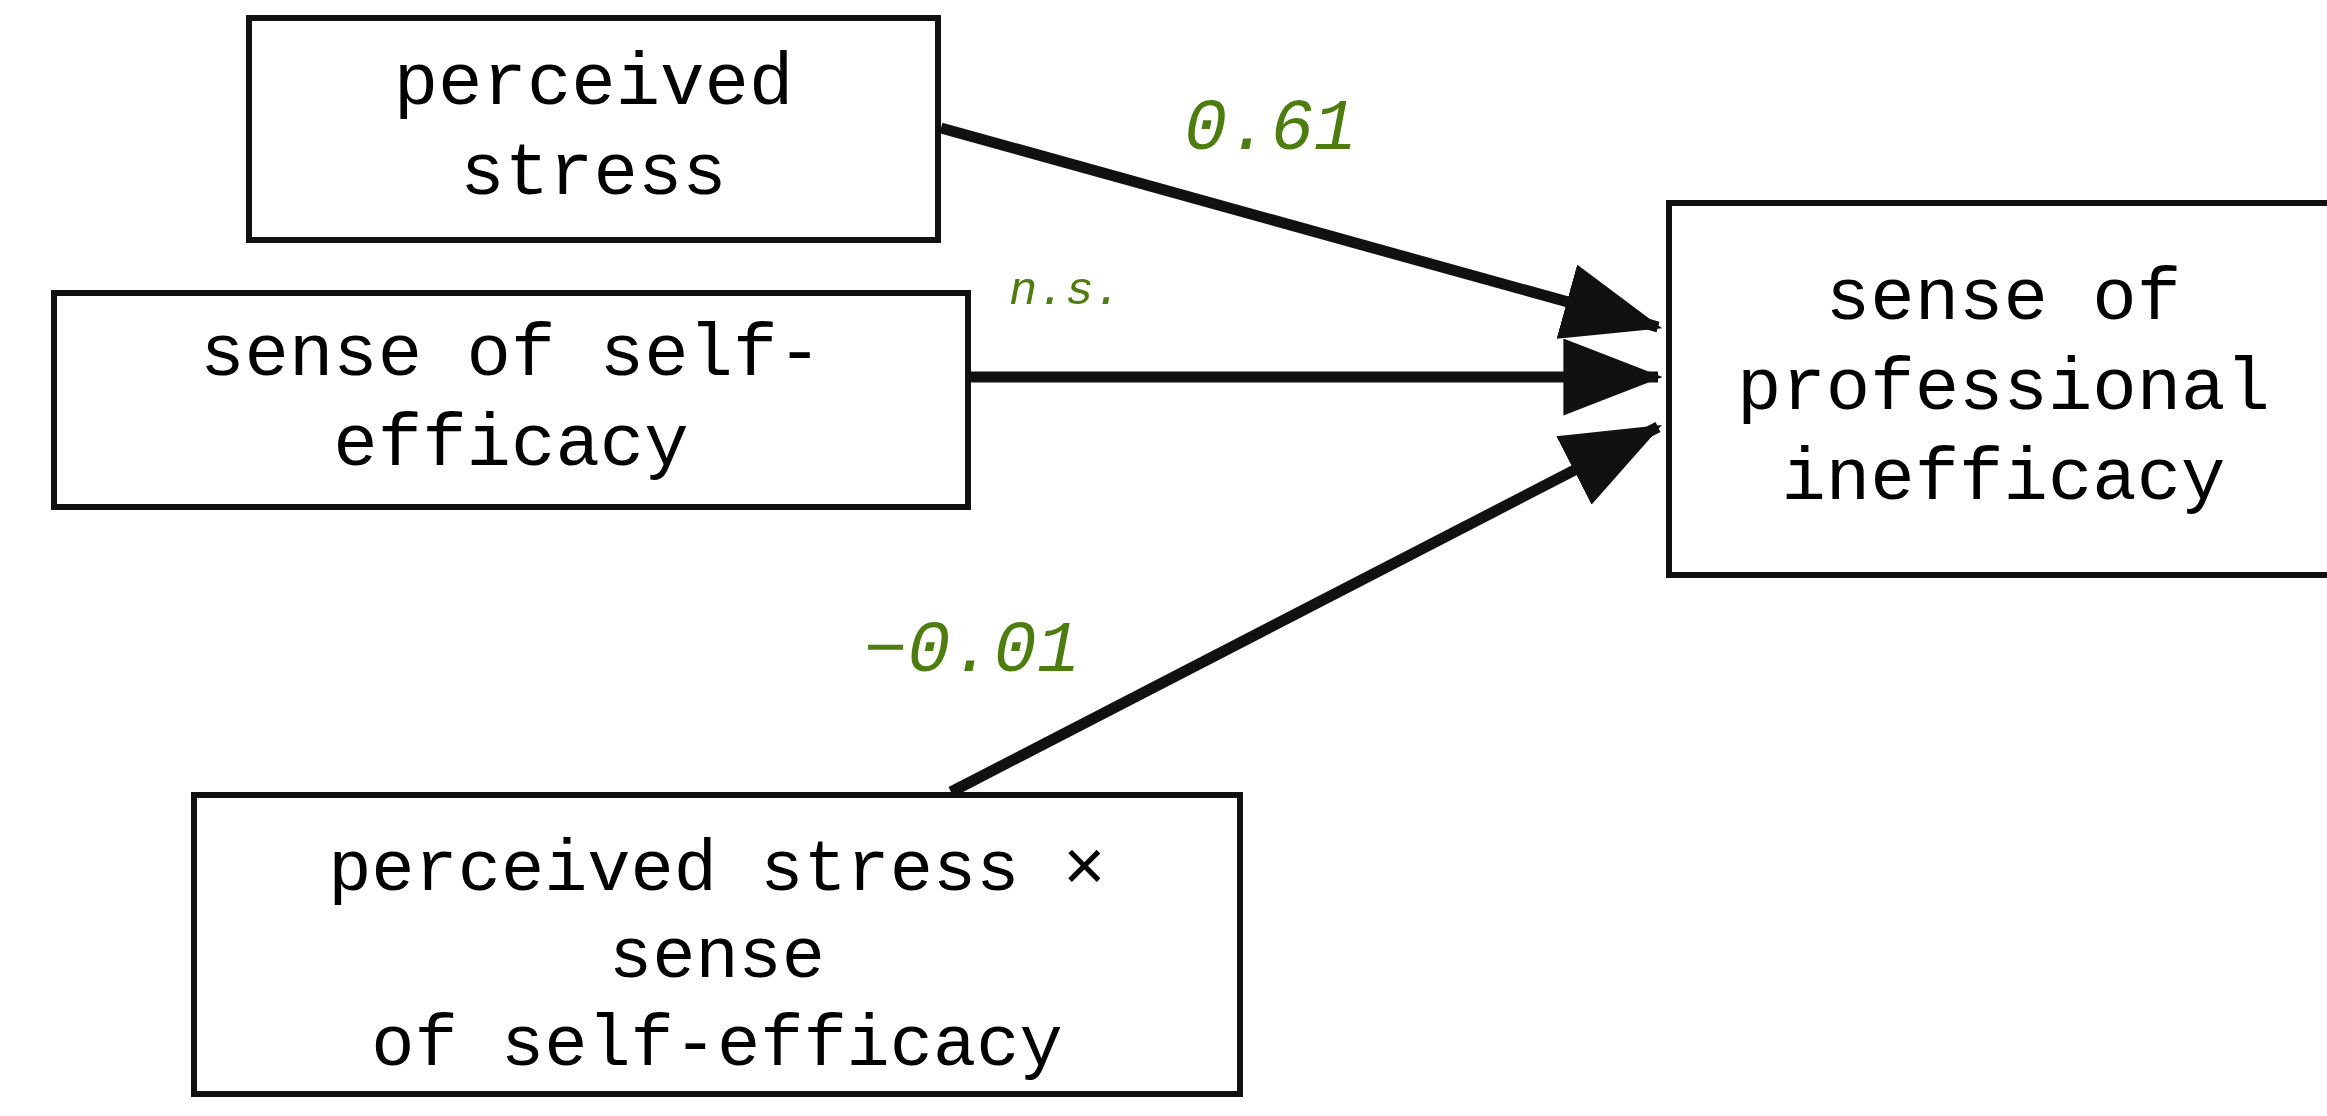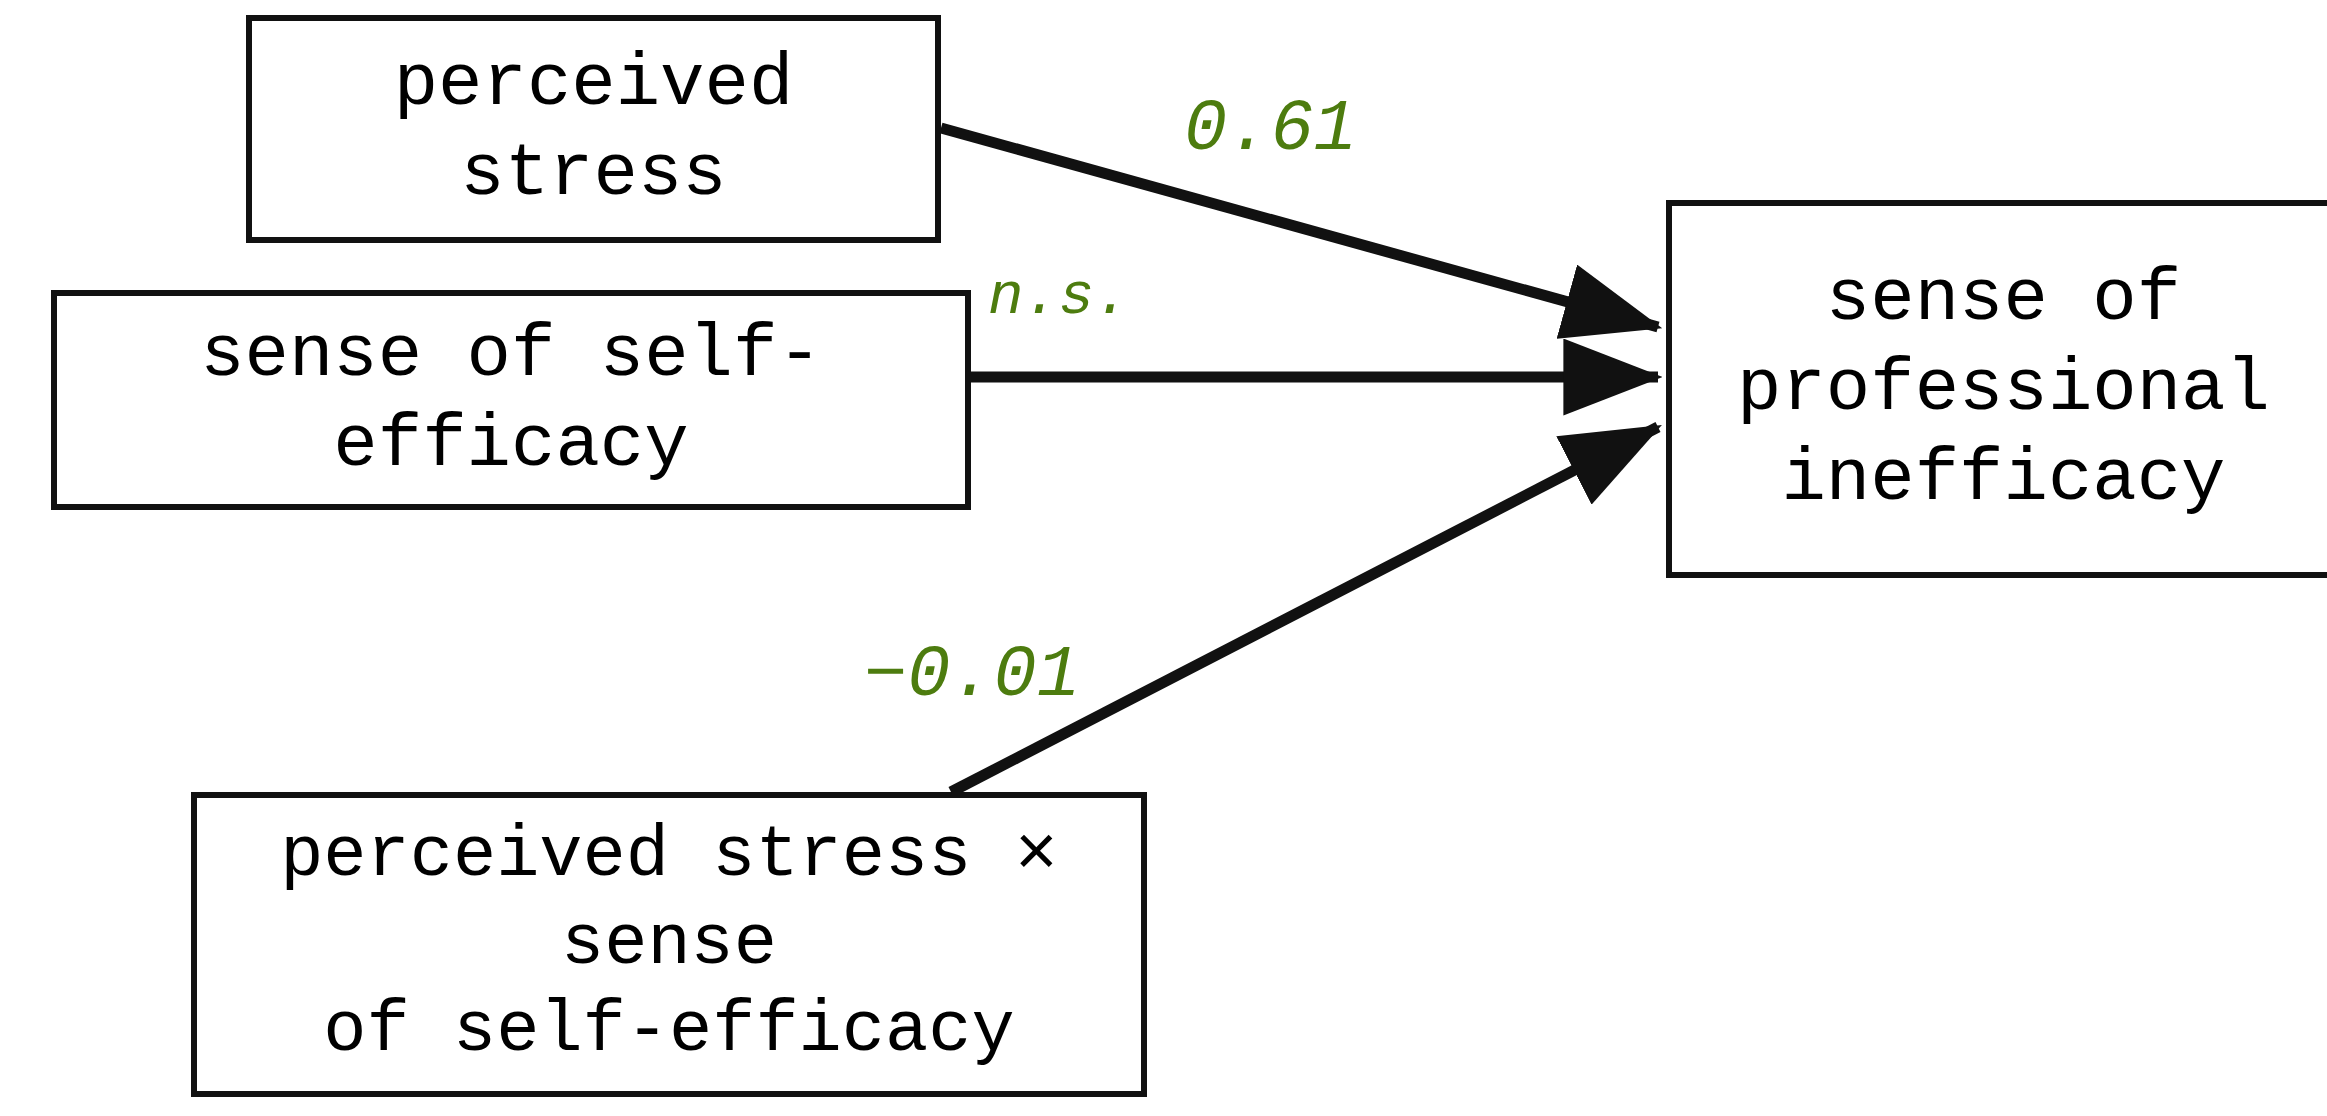--- a/index.html
+++ b/index.html
@@ -42,22 +42,23 @@
     font-size: 74px;
   }
   #node-self-efficacy {
     left: 15px;   top: 290px;
     width: 920px; height: 220px;
     font-size: 74px;
     align-items: center;
   }
   #node-interaction {
     left: 155px;  top: 792px;
-    width: 956px; height: 305px;
+    width: 1052px; height: 305px;
     font-size: 72px;
+    align-items: flex-end;
   }
   #node-inefficacy {
     left: 1630px; top: 200px;
     width: 675px; height: 378px;
     font-size: 74px;
     justify-content: center;
   }
 
   
   #arrow-layer {
@@ -71,22 +72,22 @@
   
   .edge-label {
     position: absolute;
     font-style: italic;
     font-size: 72px;
     white-space: nowrap;
     color: #4d7c0f;
     line-height: 1;
   }
   #edge-label-stress { left: 1148px; top: 94px; }
-  #edge-label-ns     { left: 952px; top: 268px; font-size: 59px; }
-  #edge-label-inter  { left: 828px;  top: 640px; }
+  #edge-label-ns     { left: 973px; top: 268px; font-size: 47px; }
+  #edge-label-inter  { left: 828px;  top: 616px; }
 </style>
 </head>
 <body>
 
 <div id="diagram-root">
 
   <svg id="arrow-layer" viewBox="0 0 2327 1116">
     <defs>
       <marker id="arrowhead-marker" markerWidth="9" markerHeight="7" refX="8.6" refY="3.5" orient="auto" markerUnits="strokeWidth">
         <polygon points="0,0 9,3.5 0,7" fill="#111111"></polygon>

